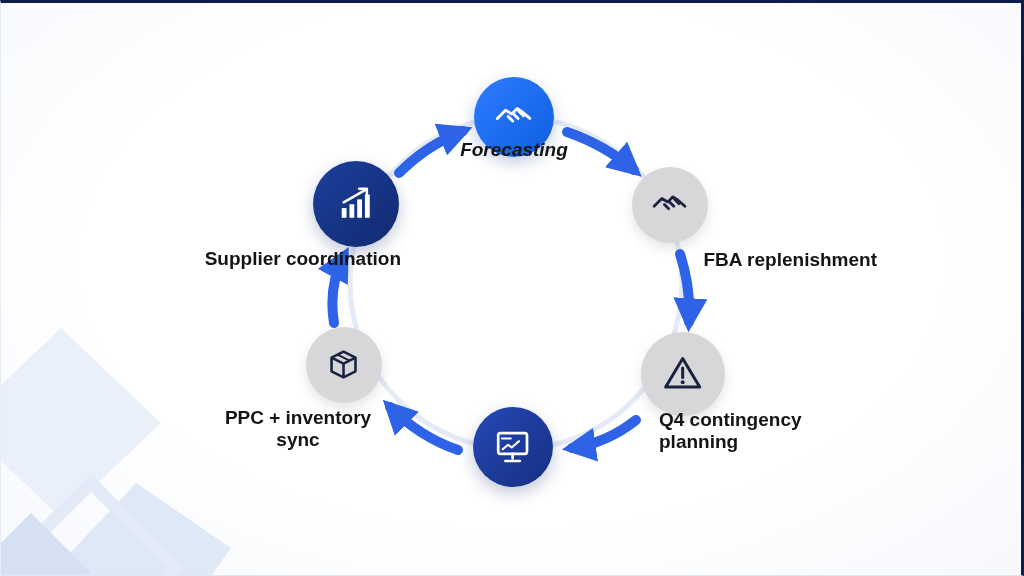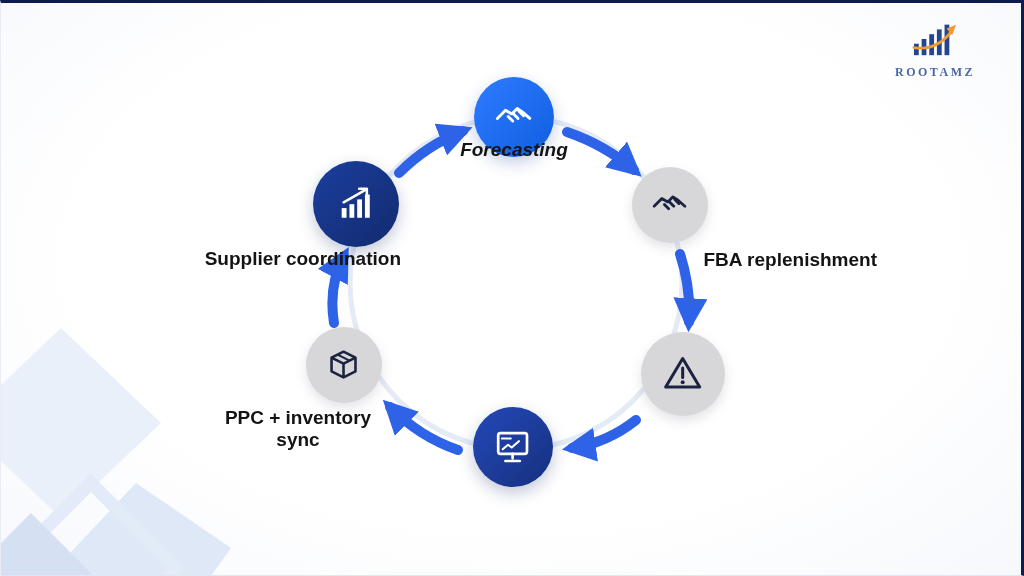--- a/index.html
+++ b/index.html
@@ -92,34 +92,20 @@
     </defs>
     <circle cx="515" cy="280" r="166" fill="none" stroke="#e4eaf6" stroke-width="5"></circle>
     <path d="M398 170 Q 426 142 462 128" stroke="#2e63e8" stroke-width="10" fill="none" stroke-linecap="round" marker-end="url(#ah)"></path>
     <path d="M566 129 Q 604 142 633 167" stroke="#2e63e8" stroke-width="10" fill="none" stroke-linecap="round" marker-end="url(#ah)"></path>
     <path d="M679 251 Q 690 285 688 319" stroke="#2e63e8" stroke-width="10" fill="none" stroke-linecap="round" marker-end="url(#ah)"></path>
     <path d="M635 417 Q 606 440 571 445" stroke="#2e63e8" stroke-width="10" fill="none" stroke-linecap="round" marker-end="url(#ah)"></path>
     <path d="M457 447 Q 419 434 389 404" stroke="#2e63e8" stroke-width="10" fill="none" stroke-linecap="round" marker-end="url(#ah)"></path>
     <path d="M333 320 Q 327 283 343 253" stroke="#2e63e8" stroke-width="10" fill="none" stroke-linecap="round" marker-end="url(#ah)"></path>
   </svg>
 
-  <div class="logo">
-    <svg width="64" height="42" viewBox="0 0 52 44">
-      <g fill="#24468f">
-        <rect x="4" y="28" width="5" height="12"></rect>
-        <rect x="12" y="23" width="5" height="17"></rect>
-        <rect x="20" y="18" width="5" height="22"></rect>
-        <rect x="28" y="13" width="5" height="27"></rect>
-        <rect x="36" y="8" width="5" height="32"></rect>
-      </g>
-      <path d="M4 32 Q 28 36 44 14" stroke="#f09a30" stroke-width="3" fill="none" stroke-linecap="round"></path>
-      <path d="M48 8 L38 12 L44 19 Z" fill="#f09a30"></path>
-    </svg>
-    <div class="brand">ROOTAMZ</div>
-  </div>
 
   <div class="node blue-bright" id="node-forecasting">
     <svg viewBox="0 0 48 48">
       <g fill="none" stroke="currentColor" stroke-width="3.2" stroke-linecap="round" stroke-linejoin="round">
         <path d="M6 26 L15 17 L22 21 L28 15 L34 19 L42 26"></path>
         <path d="M18 24 l5 5"></path>
           <path d="M24 21 l5 5"></path>
           <path d="M30 18 l5 5"></path>
       </g>
     </svg>
@@ -169,16 +155,17 @@
         <rect x="25" y="19" width="5" height="19"></rect>
         <rect x="33" y="14" width="5" height="24"></rect>
       </g>
       <path d="M11 22 L34 9" stroke="currentColor" stroke-width="2.6" fill="none" stroke-linecap="round"></path>
       <path d="M27 8 l8 0 0 8" stroke="currentColor" stroke-width="2.6" fill="none" stroke-linecap="round" stroke-linejoin="round"></path>
     </svg>
   </div>
 
   <div class="nlabel" id="label-forecasting">Forecasting</div>
   <div class="nlabel" id="label-fba">FBA replenishment</div>
+  <div class="nlabel" id="label-q4">Q4 contingency planning</div>
   <div class="nlabel" id="label-ppc">PPC + inventory sync</div>
   <div class="nlabel" id="label-supplier">Supplier coordination</div>
 
 </div>
 
 </body></html>

